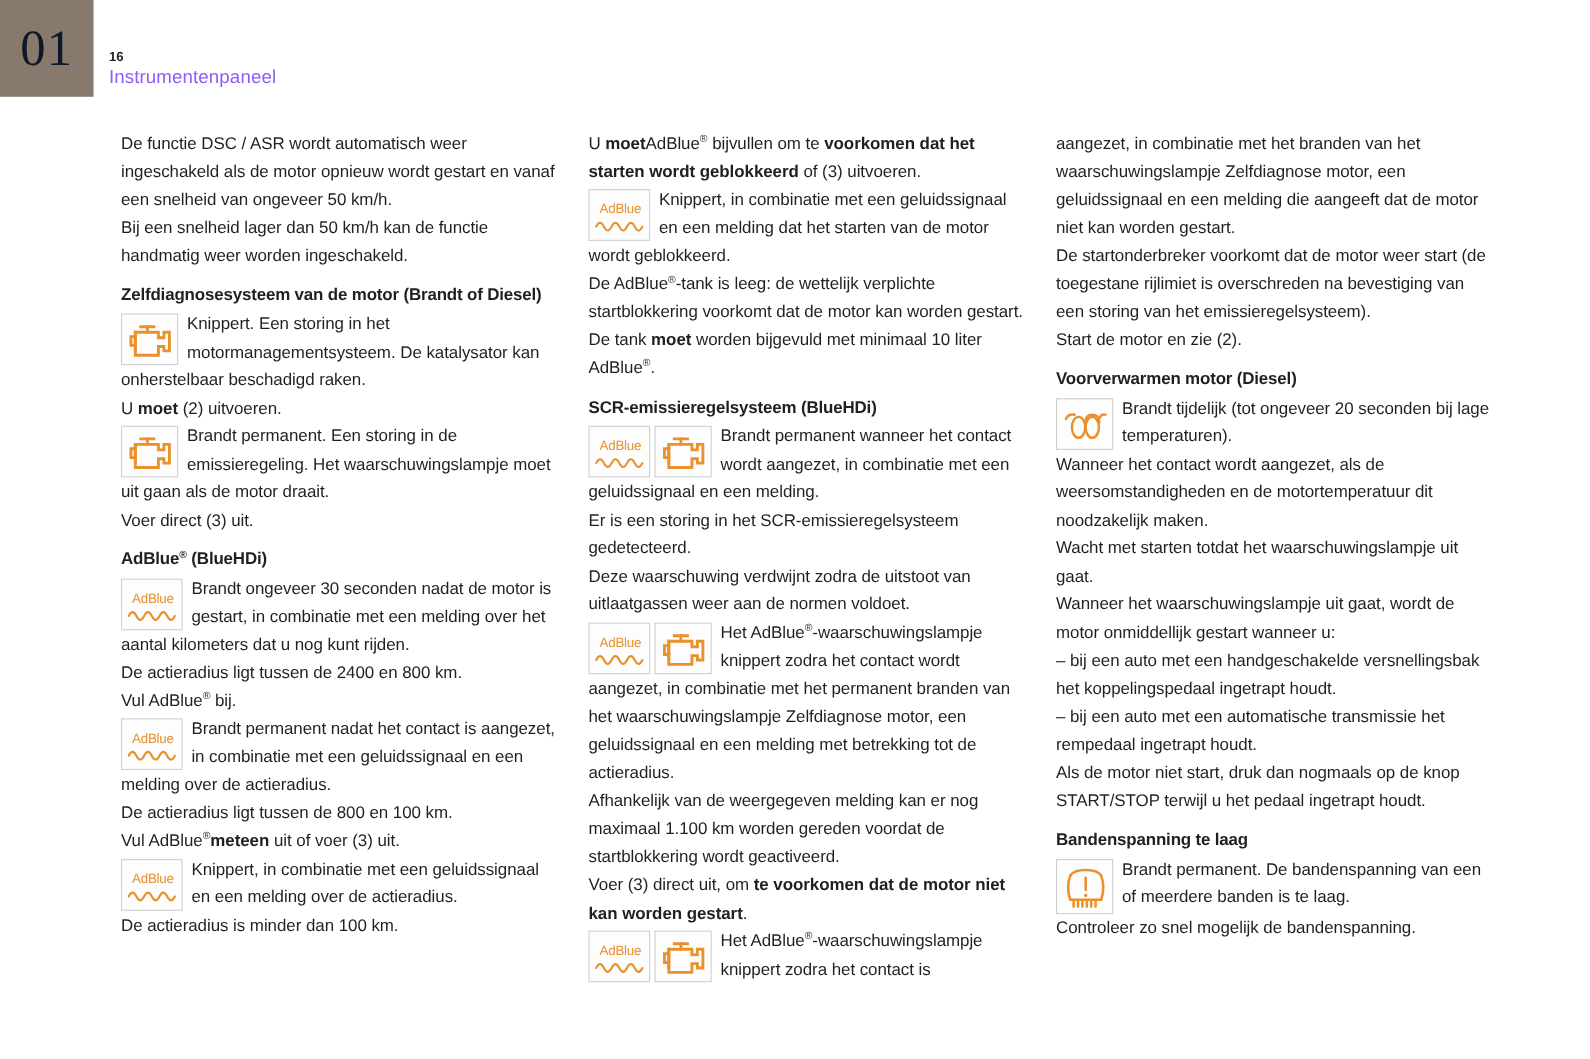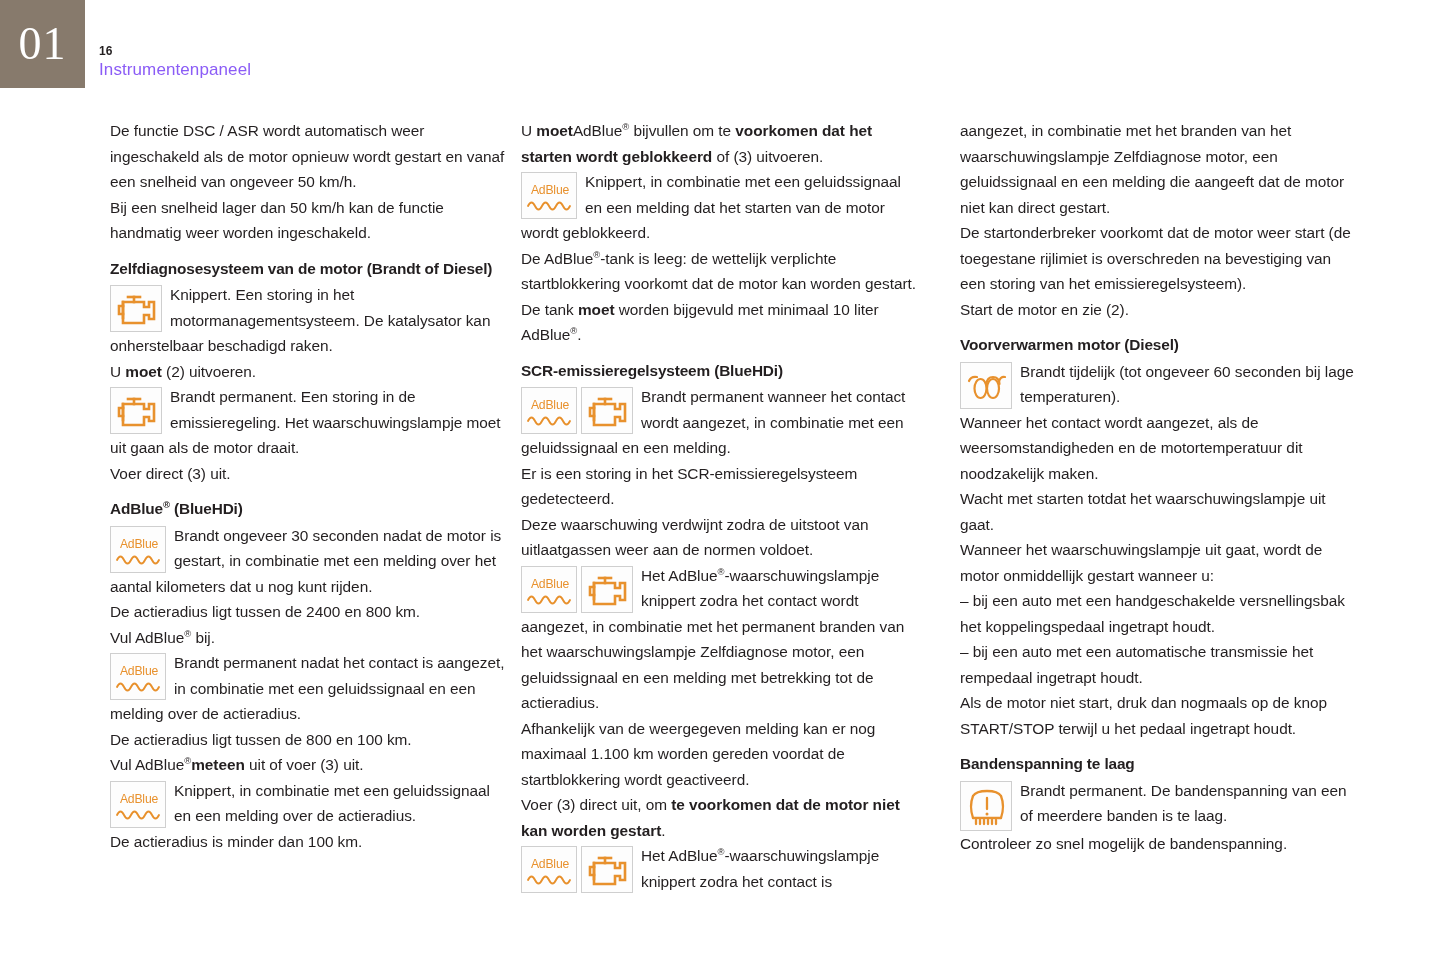--- a/index.html
+++ b/index.html
@@ -10,21 +10,21 @@
     font-family: "Liberation Sans", sans-serif;
     color: #231f20;
   }
   .page { position: relative; width: 1445px; height: 963px; overflow: hidden; background:#fff; }
 
   
   .chapter-box {
     position: absolute; left: 0; top: 0;
     width: 85px; height: 88px;
     background: #877a6c;
-    color: #ffffff;
+    color: #0f172a;
     font-family: "Liberation Serif", serif;
     font-size: 46px;
     line-height: 88px;
     text-align: center;
     letter-spacing: 1px;
   }
   .header-text {
     position: absolute; left: 99px; top: 44px;
     line-height: 1.22;
   }
@@ -44,21 +44,21 @@
   }
   .col {
     position: absolute; top: 0;
     width: 398px;
     font-size: 15.4px;
     line-height: 25.5px;
     color: #231f20;
     letter-spacing: -0.05px;
   }
   .col-1 { left: 110px; }
-  .col-2 { left: 521px; }
+  .col-2 { left: 535px; }
   .col-3 { left: 960px; }
 
   .para { margin: 0; }
   .para + .para { margin-top: 0; }
   .head {
     font-weight: bold;
     margin: 10px 0 1px 0;
     line-height: 25.5px;
     letter-spacing: -0.15px;
   }
@@ -233,37 +233,37 @@
         <path d="M23 11 v5"></path>
         <path d="M12 20 h-4 v8 h4"></path>
         <path d="M12 16 v16"></path>
         <path d="M12 16 h11 v0 h10 l0 5 h5 l0 -5 h5 v17 h-5 l0 -4 h-5 v8 h-21 z"></path>
       </g>
     </svg>
             </span>
           </span><span>Het AdBlue<sup class="reg">®</sup>-waarschuwingslampje knippert zodra het contact is</span><div class="clear"></div></div>
       </div>
     <div class="col col-3" id="col-2">
-        <p class="para">aangezet, in combinatie met het branden van het waarschuwingslampje Zelfdiagnose motor, een geluidssignaal en een melding die aangeeft dat de motor niet kan direct gestart.</p>
+        <p class="para">aangezet, in combinatie met het branden van het waarschuwingslampje Zelfdiagnose motor, een geluidssignaal en een melding die aangeeft dat de motor niet kan worden gestart.</p>
         <p class="para">De startonderbreker voorkomt dat de motor weer start (de toegestane rijlimiet is overschreden na bevestiging van een storing van het emissieregelsysteem).</p>
         <p class="para">Start de motor en zie (2).</p>
         <p class="head">Voorverwarmen motor (Diesel)</p>
         <div class="iconpara"><span class="icon-floats">
             <span class="tell tell-preheat">
     <svg viewBox="0 0 52 47" width="52" height="47" aria-hidden="true">
       <g fill="none" stroke="#e8912d" stroke-width="2.2" stroke-linecap="round">
         <path d="M8 18 q2 -5 8 -4"></path>
         <ellipse cx="19.5" cy="25.5" rx="6" ry="9.5"></ellipse>
         <path d="M25.5 21 q0.5 -7 6.5 -7 q6 0 6.5 7"></path>
         <ellipse cx="32" cy="25.5" rx="6" ry="9.5"></ellipse>
         <path d="M38 18 q2 -5 6 -4"></path>
       </g>
     </svg>
             </span>
-          </span><span>Brandt tijdelijk (tot ongeveer 60 seconden bij lage temperaturen).</span><div class="clear"></div></div>
+          </span><span>Brandt tijdelijk (tot ongeveer 20 seconden bij lage temperaturen).</span><div class="clear"></div></div>
         <p class="para">Wanneer het contact wordt aangezet, als de weersomstandigheden en de motortemperatuur dit noodzakelijk maken.</p>
         <p class="para">Wacht met starten totdat het waarschuwingslampje uit gaat.</p>
         <p class="para">Wanneer het waarschuwingslampje uit gaat, wordt de motor onmiddellijk gestart wanneer u:</p>
         <p class="para">–  bij een auto met een handgeschakelde versnellingsbak het koppelingspedaal ingetrapt houdt.</p>
         <p class="para">–  bij een auto met een automatische transmissie het rempedaal ingetrapt houdt.</p>
         <p class="para">Als de motor niet start, druk dan nogmaals op de knop START/STOP terwijl u het pedaal ingetrapt houdt.</p>
         <p class="head">Bandenspanning te laag</p>
         <div class="iconpara"><span class="icon-floats">
             <span class="tell tell-tire">
     <svg viewBox="0 0 52 50" width="52" height="50" aria-hidden="true">

